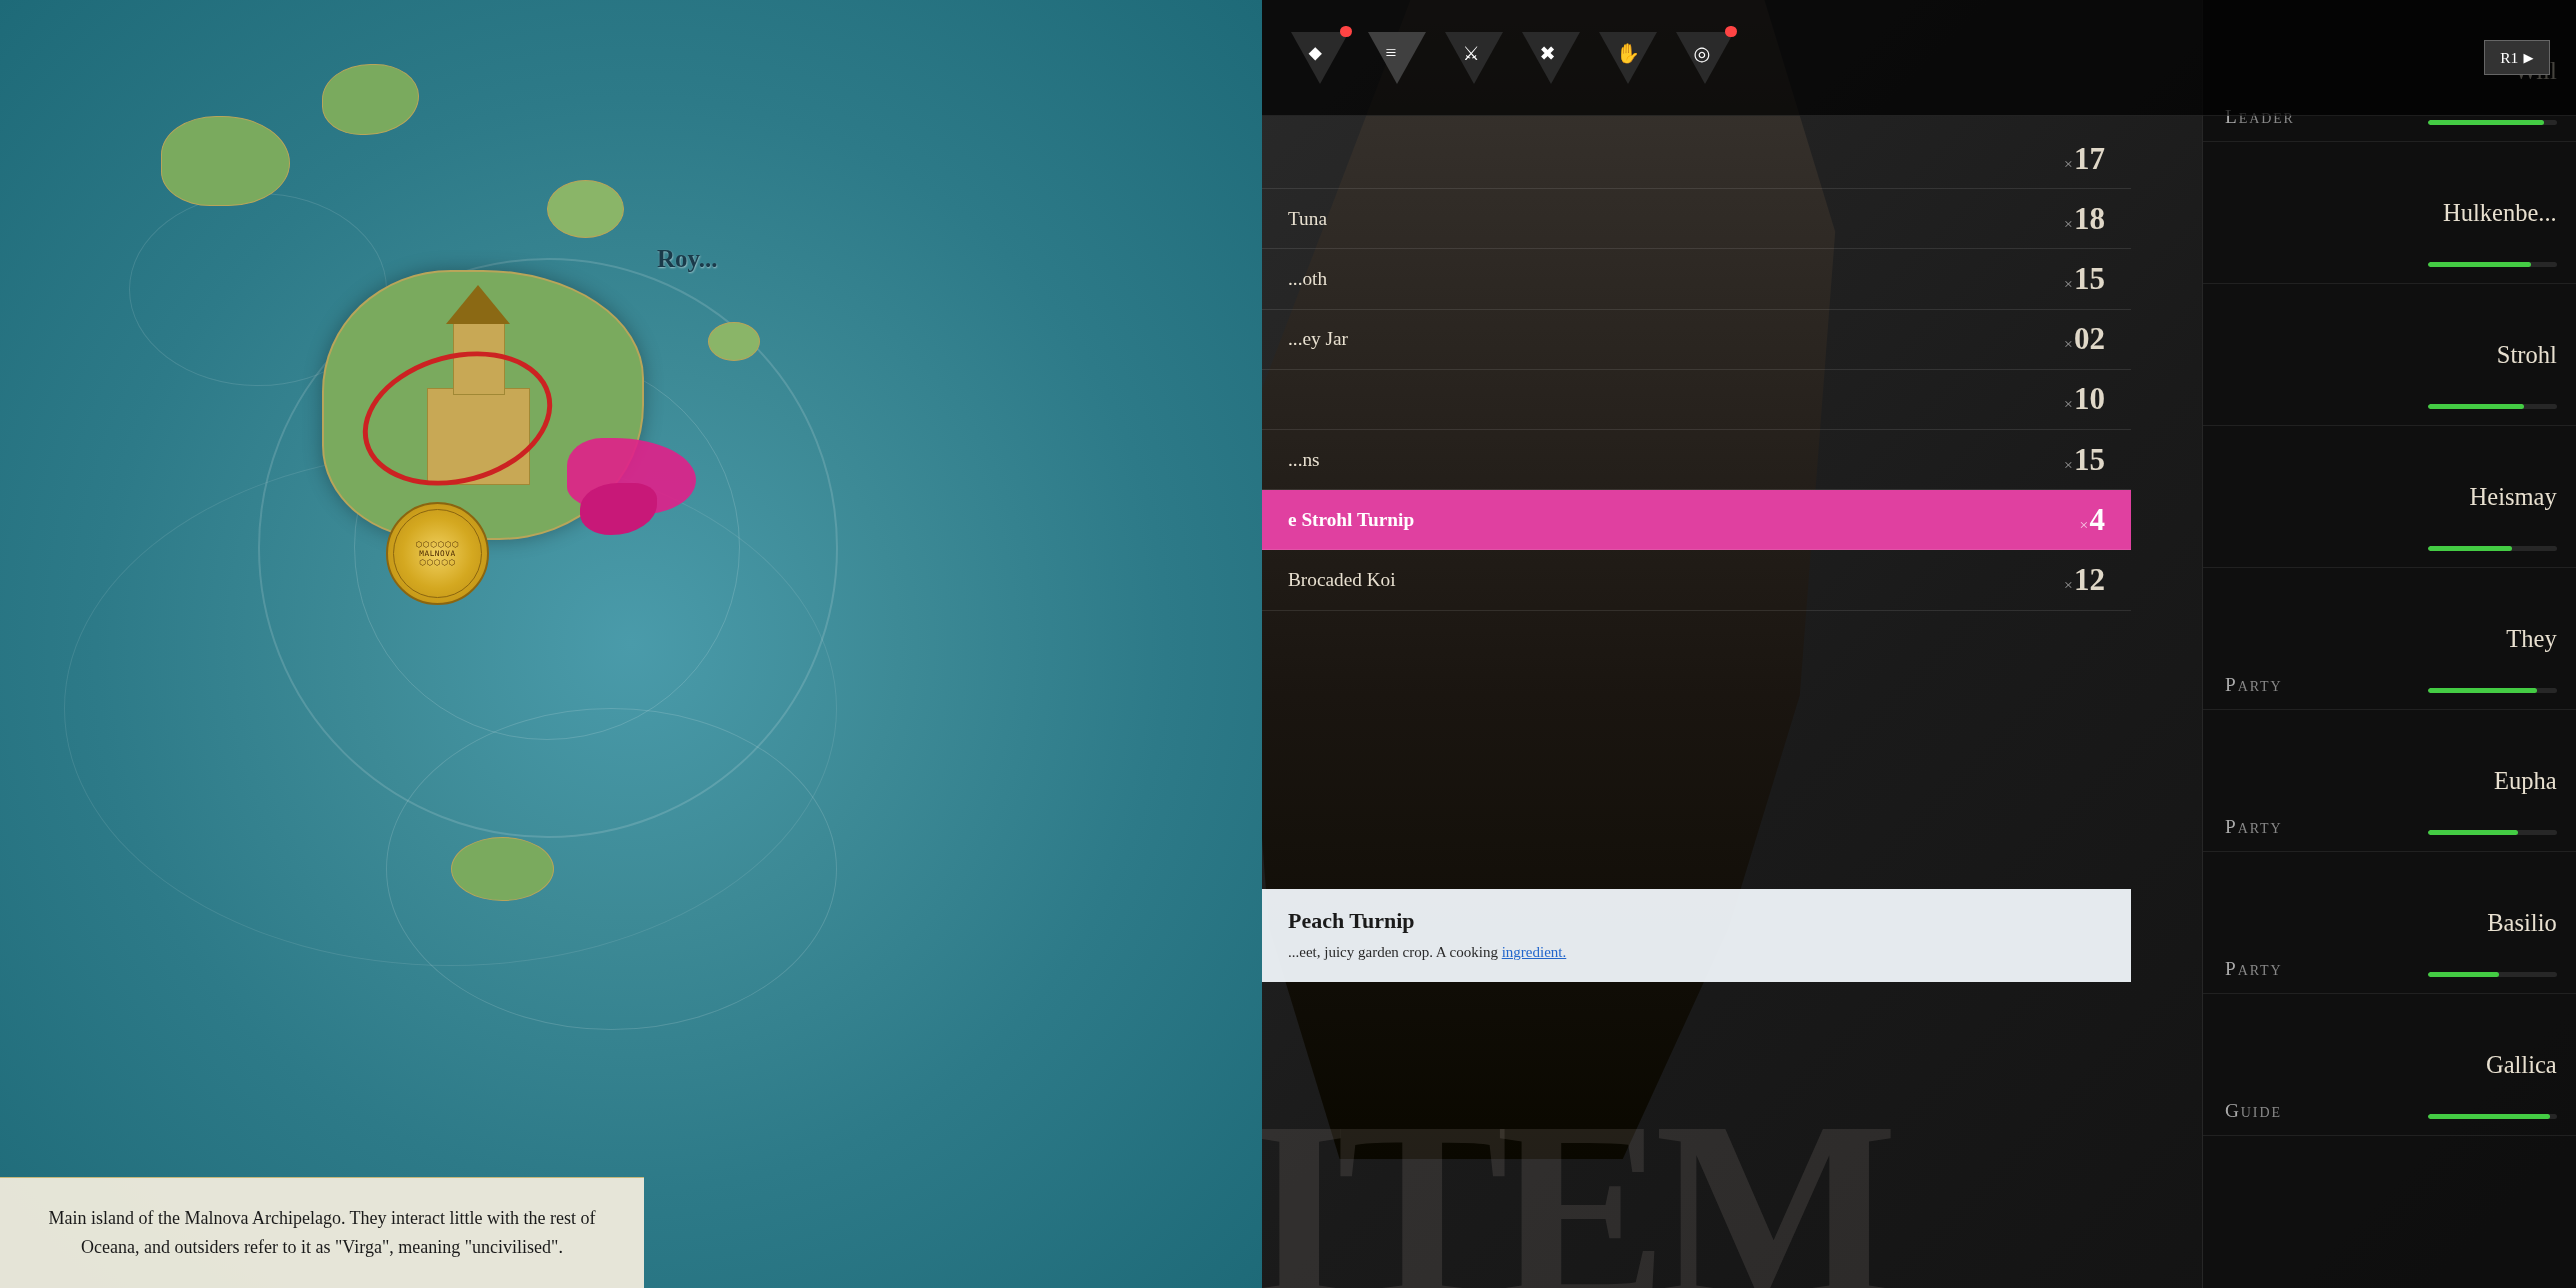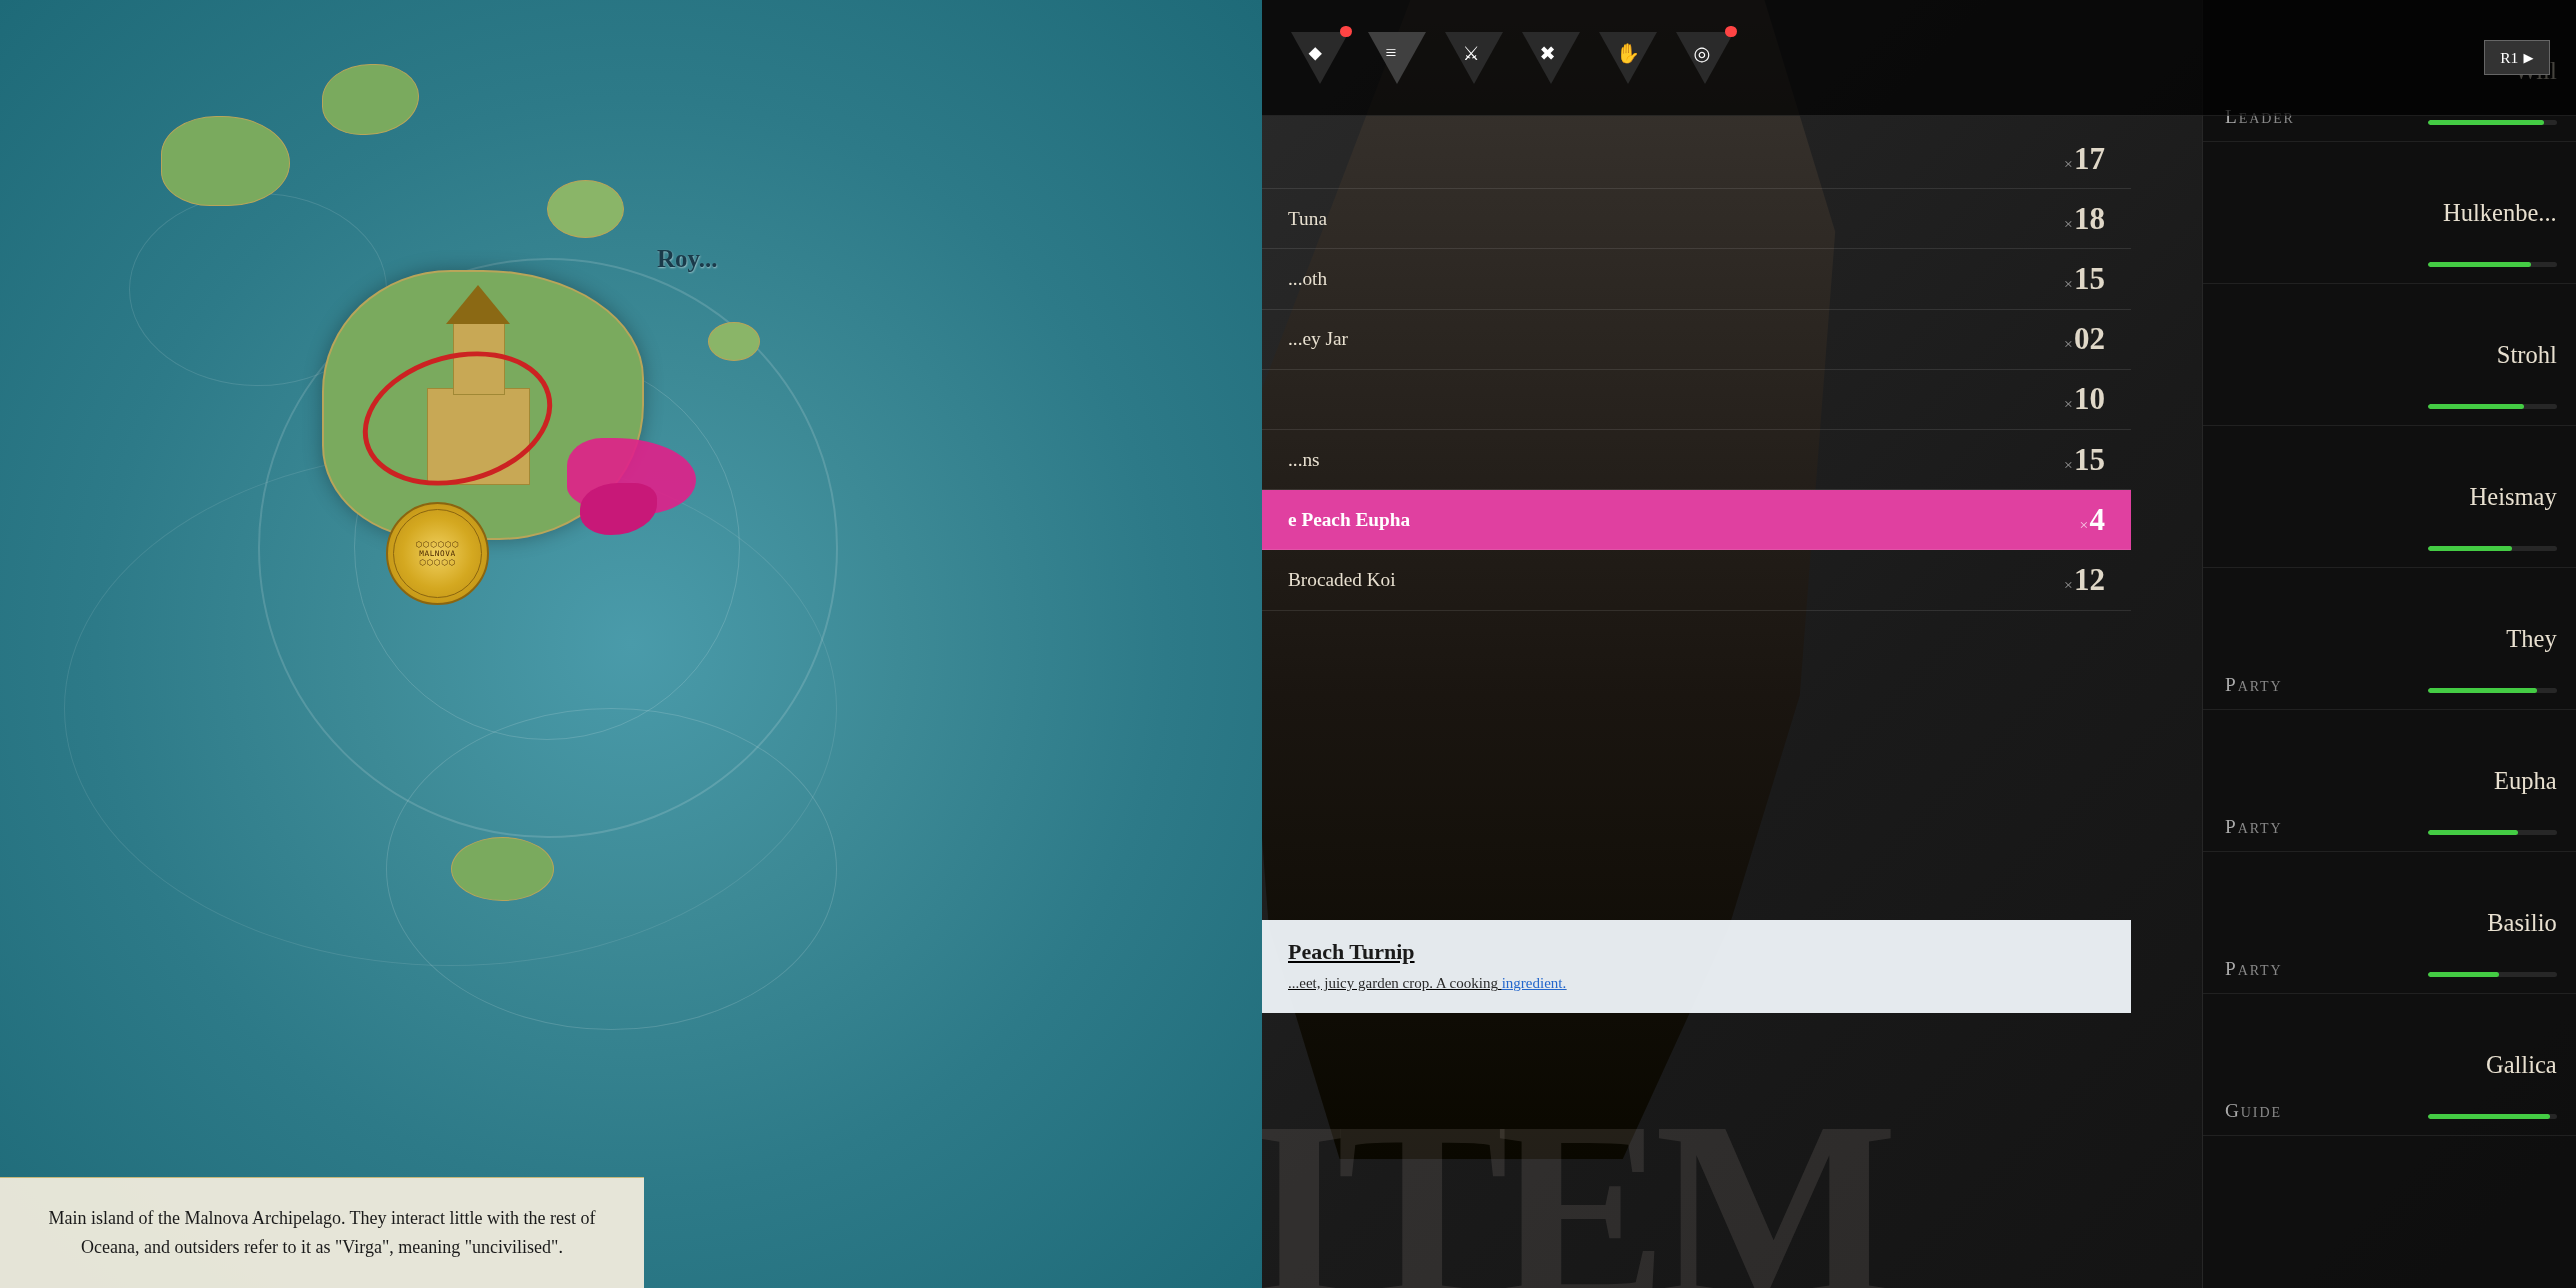--- a/index.html
+++ b/index.html
@@ -386,27 +386,26 @@
     }
 
     .item-row.highlighted .item-name {
       color: #ffffff;
       font-weight: bold;
     }
 
     
     .item-desc {
       position: absolute;
-      top: 920px;
+      top: 889px;
       left: 0;
       width: 869px;
       padding: 19.3px 26px;
       z-index: 30;
       background: rgba(240,245,250,0.95);
-      text-decoration: underline;
     }
 
     .item-desc-name {
       font-size: 22px;
       font-weight: bold;
       color: #1a1a1a;
       margin-bottom: 6.4px;
     }
 
     .item-desc-text {
@@ -654,21 +653,21 @@
 
     <div class="item-row">
       <span class="item-name">...ns</span>
       <div class="qty-display">
         <span class="qty-x">×</span>
         <span class="qty-num">15</span>
       </div>
     </div>
 
     <div class="item-row highlighted">
-      <span class="item-name">e Peach Eupha</span>
+      <span class="item-name">e Strohl Turnip</span>
       <div class="qty-display">
         <span class="qty-x" style="color:rgba(255,255,255,0.7);">×</span>
         <span class="qty-num" style="color:#fff;">4</span>
       </div>
     </div>
 
     <div class="item-row">
       <span class="item-name">Brocaded Koi</span>
       <div class="qty-display">
         <span class="qty-x">×</span>

